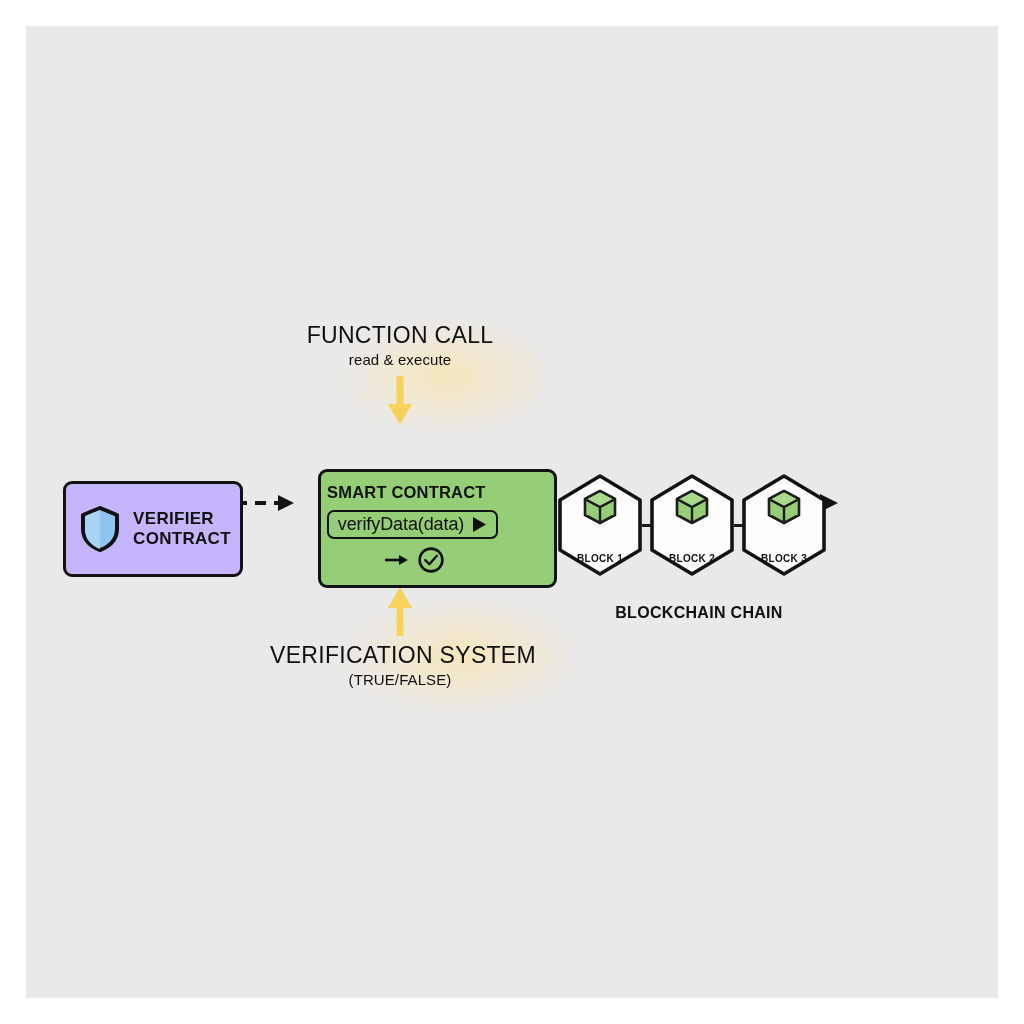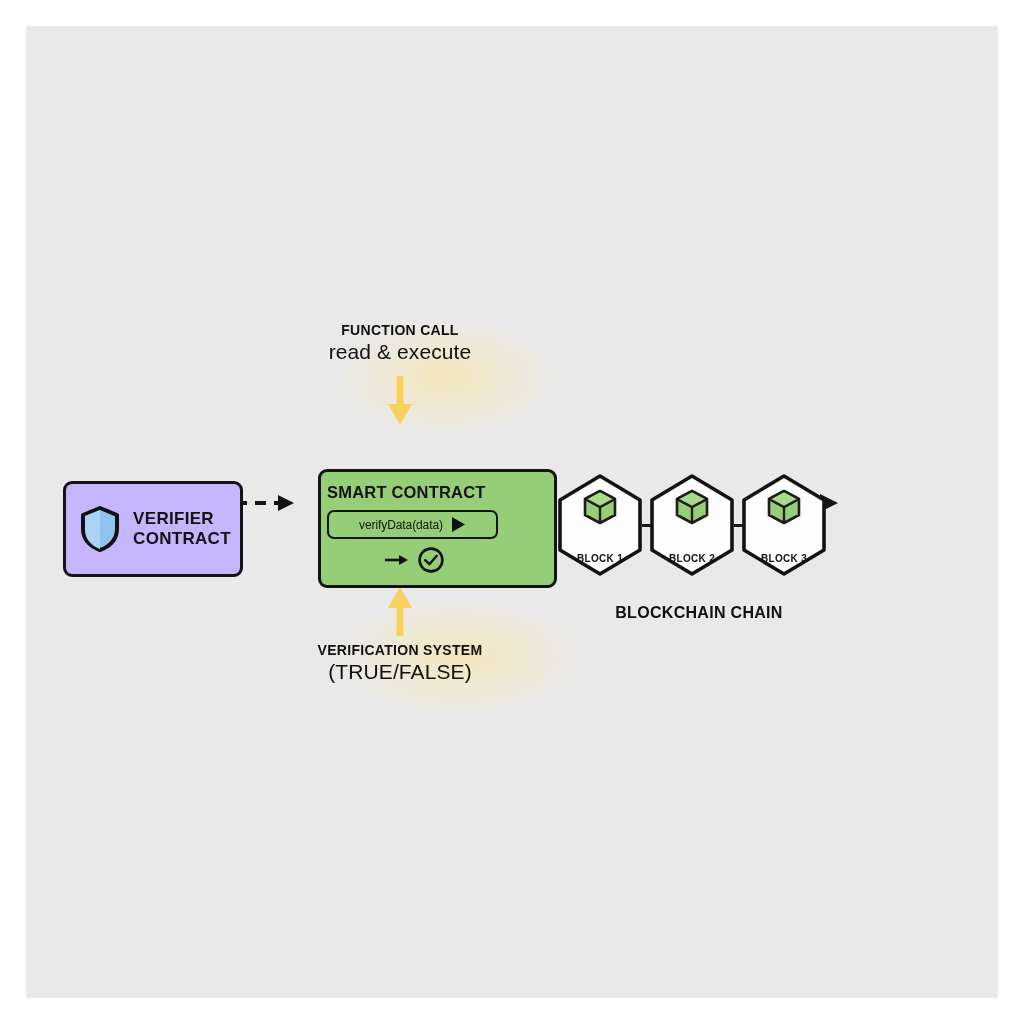--- a/index.html
+++ b/index.html
@@ -87,21 +87,21 @@
     height: 29px;
     border: 2.5px solid #131313;
     border-radius: 7px;
     display: flex;
     align-items: center;
     justify-content: center;
     gap: 7px;
     background: transparent;
   }
   #function-pill-label {
-    font-size: 12px;
+    font-size: 18px;
     color: #101010;
     letter-spacing: -0.1px;
   }
   #result-row {
     margin-top: 7px;
     margin-left: 58px;
     display: flex;
     align-items: center;
     gap: 8px;
   }
@@ -149,27 +149,27 @@
     gap: 10px;
   }
 
   
   .annot {
     position: absolute;
     text-align: center;
     color: #101010;
   }
   .annot-title {
-    font-weight: bold;
-    font-size: 14px;
+    font-weight: normal;
+    font-size: 23px;
     letter-spacing: 0.3px;
     white-space: nowrap;
   }
   .annot-sub {
-    font-size: 21px;
+    font-size: 15px;
     letter-spacing: 0.1px;
     white-space: nowrap;
     margin-top: 2px;
   }
   .annot-glow {
     position: absolute;
     border-radius: 50%;
     pointer-events: none;
     background: radial-gradient(ellipse at center, rgba(255,228,150,0.55) 0%, rgba(255,232,170,0.25) 45%, rgba(255,240,200,0.0) 72%);
   }

